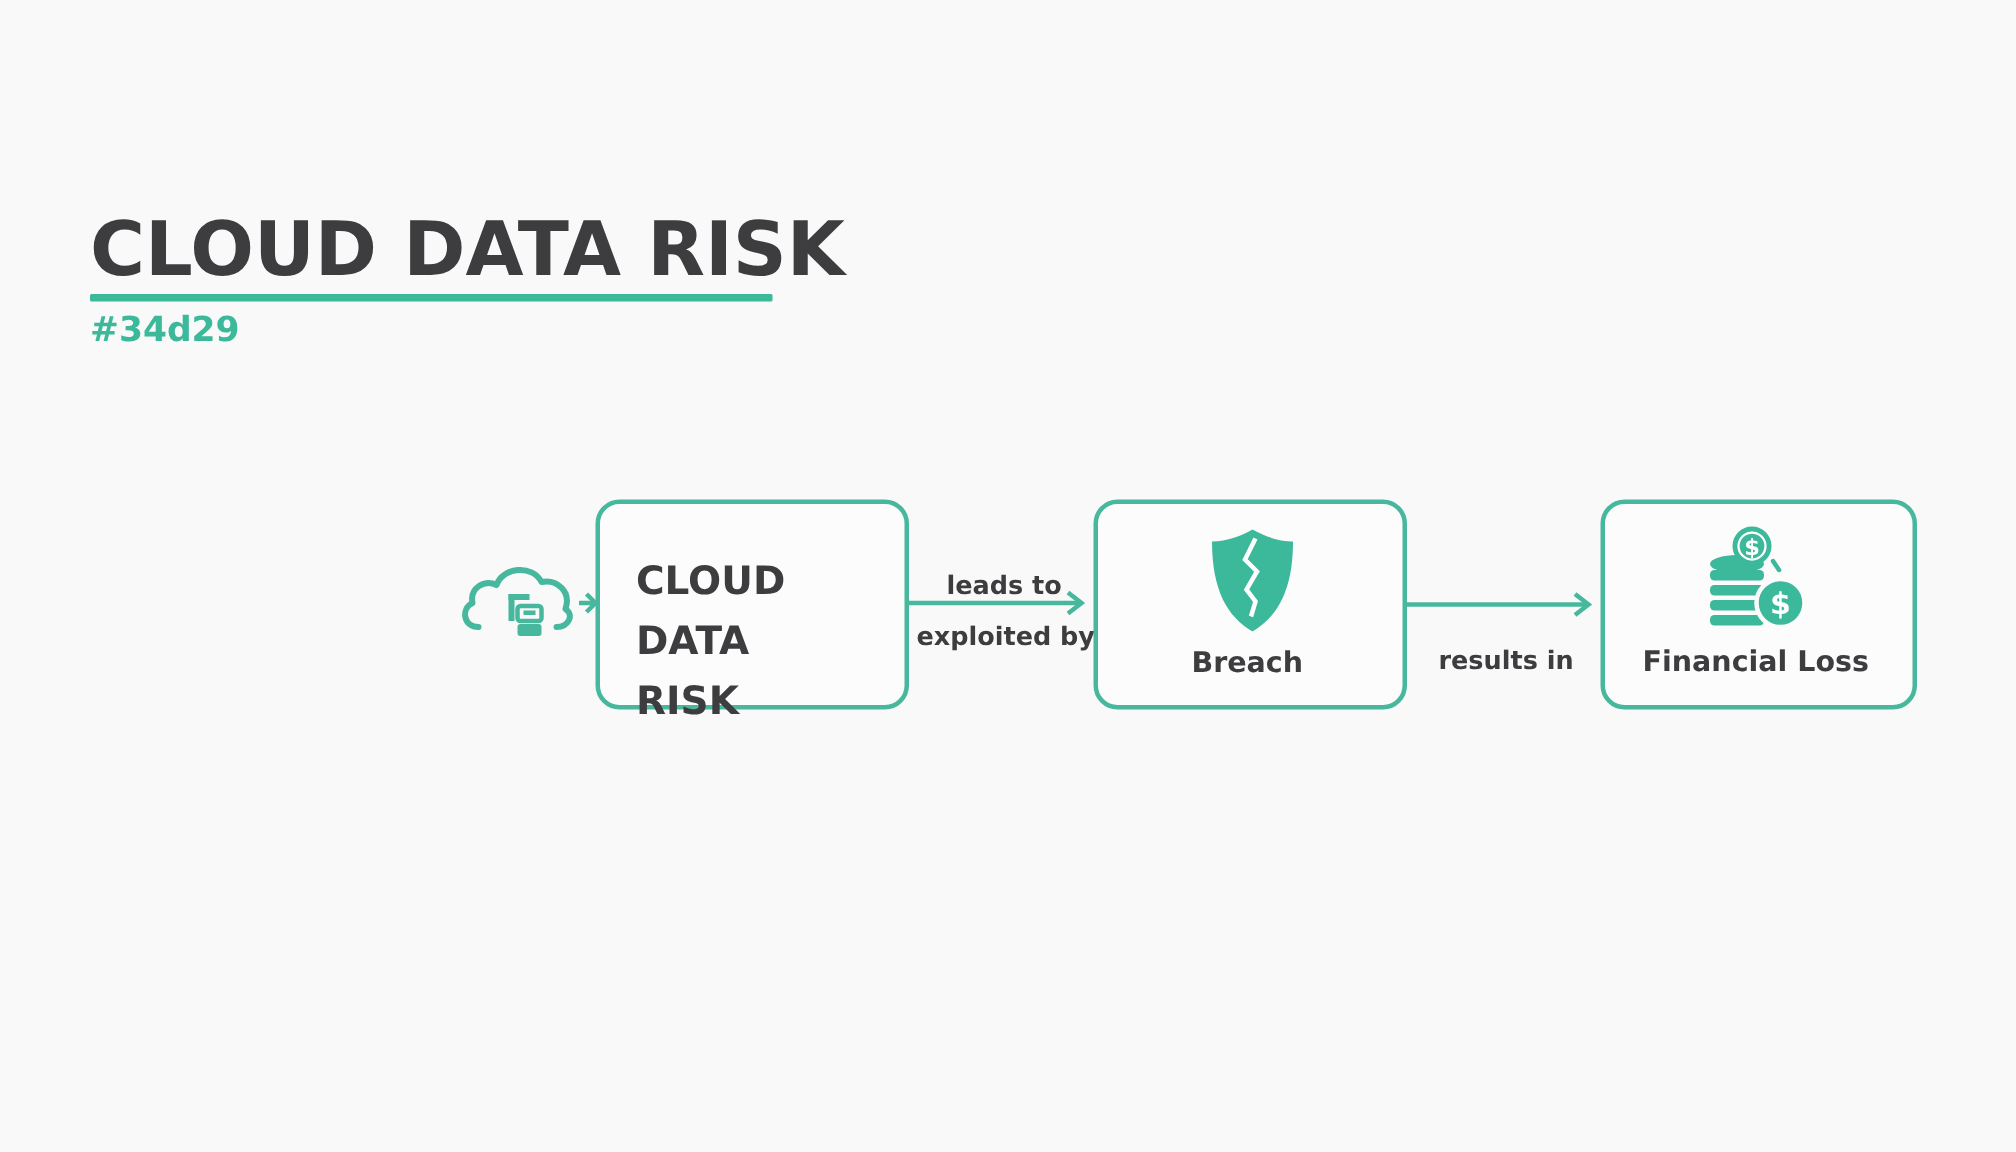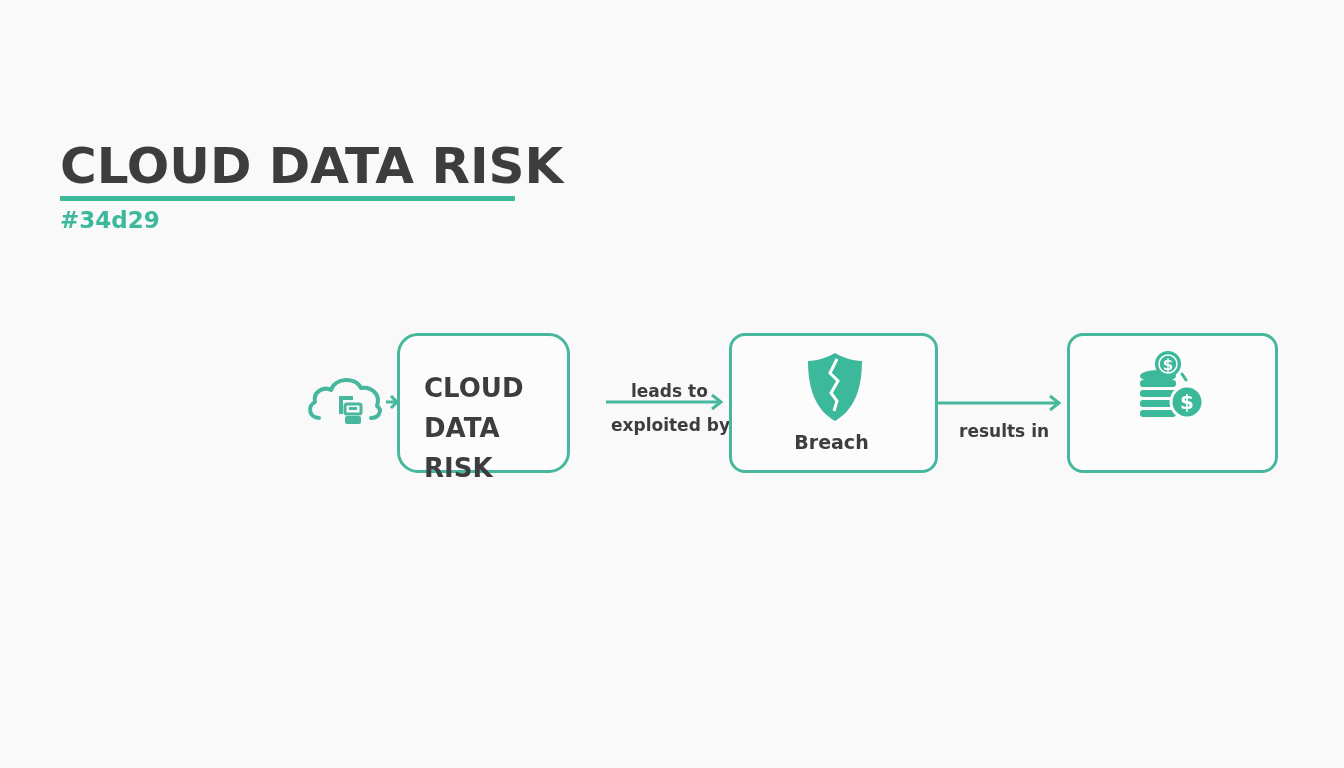--- a/index.html
+++ b/index.html
@@ -19,21 +19,21 @@
       background: #3cb89b; border-radius: 1px;
     }
     .subtitle {
       position: absolute; left: 60px; top: 207px;
       font-size: 23px; font-weight: bold; color: #3cb89b;
     }
     .node {
       position: absolute; box-sizing: border-box;
       border: 3px solid #47b89d; border-radius: 16px; background: #fbfcfb;
     }
-    #n1 { left: 397px; top: 333px; width: 173px; height: 140px; border-radius: 21px; }
+    #n1 { left: 397px; top: 333px; width: 209px; height: 140px; }
     #n2 { left: 729px; top: 333px; width: 209px; height: 140px; }
     #n3 { left: 1067px; top: 333px; width: 211px; height: 140px; }
     .n1-label {
       position: absolute; left: 24px; top: 32px;
       font-size: 26px; font-weight: bold; color: #3d3d3f; line-height: 40px;
       white-space: pre-line;
     }
     .node-label {
       position: absolute; left: 0; right: 4px; text-align: center;
       font-size: 19px; font-weight: bold; color: #3d3d3f;
@@ -83,29 +83,30 @@
     <path d="M4 8 C14 8 24 4 31 0 C38 4 48 8 58 8 C58 40 48 58 31 68 C14 58 4 40 4 8 Z" fill="#3cb89b"></path>
     <polyline points="33,6 26,20 34,28 27,40 33,48 30,58" fill="none" stroke="#ffffff" stroke-width="3" stroke-linejoin="miter"></polyline>
   </svg>
   <div class="node-label">Breach</div>
 </div>
 
 <svg style="left:938px; top:394px;" width="126" height="18">
   <line x1="0" y1="9" x2="120" y2="9" stroke="#47b89d" stroke-width="3"></line>
   <polyline points="112,2 121,9 112,16" fill="none" stroke="#47b89d" stroke-width="3"></polyline>
 </svg>
-<div class="edge-label" style="left:959px; top:407px;">results in</div>
+<div class="edge-label" style="left:959px; top:417px;">results in</div>
 
 <div class="node" id="n3">
   <svg style="left:66px; top:14px;" width="76" height="76" viewBox="0 0 76 76">
     <ellipse cx="22" cy="26" rx="18" ry="6" fill="#3cb89b"></ellipse>
     <rect x="4" y="30" width="36" height="7" rx="3" fill="#3cb89b"></rect>
     <rect x="4" y="40" width="36" height="7" rx="3" fill="#3cb89b"></rect>
     <rect x="4" y="50" width="36" height="7" rx="3" fill="#3cb89b"></rect>
     <rect x="4" y="60" width="36" height="7" rx="3" fill="#3cb89b"></rect>
     <circle cx="32" cy="14" r="13" fill="#3cb89b"></circle>
     <circle cx="32" cy="14" r="9" fill="none" stroke="#ffffff" stroke-width="1.5"></circle>
     <text x="32" y="20" font-size="15" font-weight="bold" fill="#ffffff" text-anchor="middle" font-family="DejaVu Sans, sans-serif">$</text>
     <circle cx="51" cy="52" r="16" fill="#3cb89b" stroke="#fbfcfb" stroke-width="3"></circle>
     <text x="51" y="59" font-size="20" font-weight="bold" fill="#ffffff" text-anchor="middle" font-family="DejaVu Sans, sans-serif">$</text>
     <line x1="46" y1="24" x2="50" y2="30" stroke="#3cb89b" stroke-width="3" stroke-linecap="round"></line>
   </svg>
+  <div class="node-label">Financial Loss</div>
 </div>
 
 </body></html>

